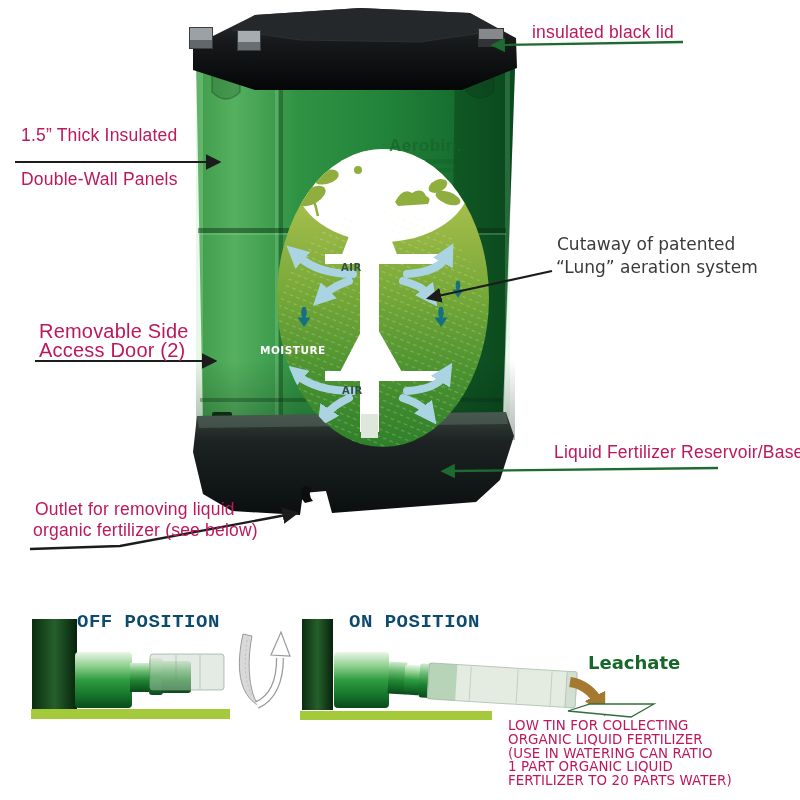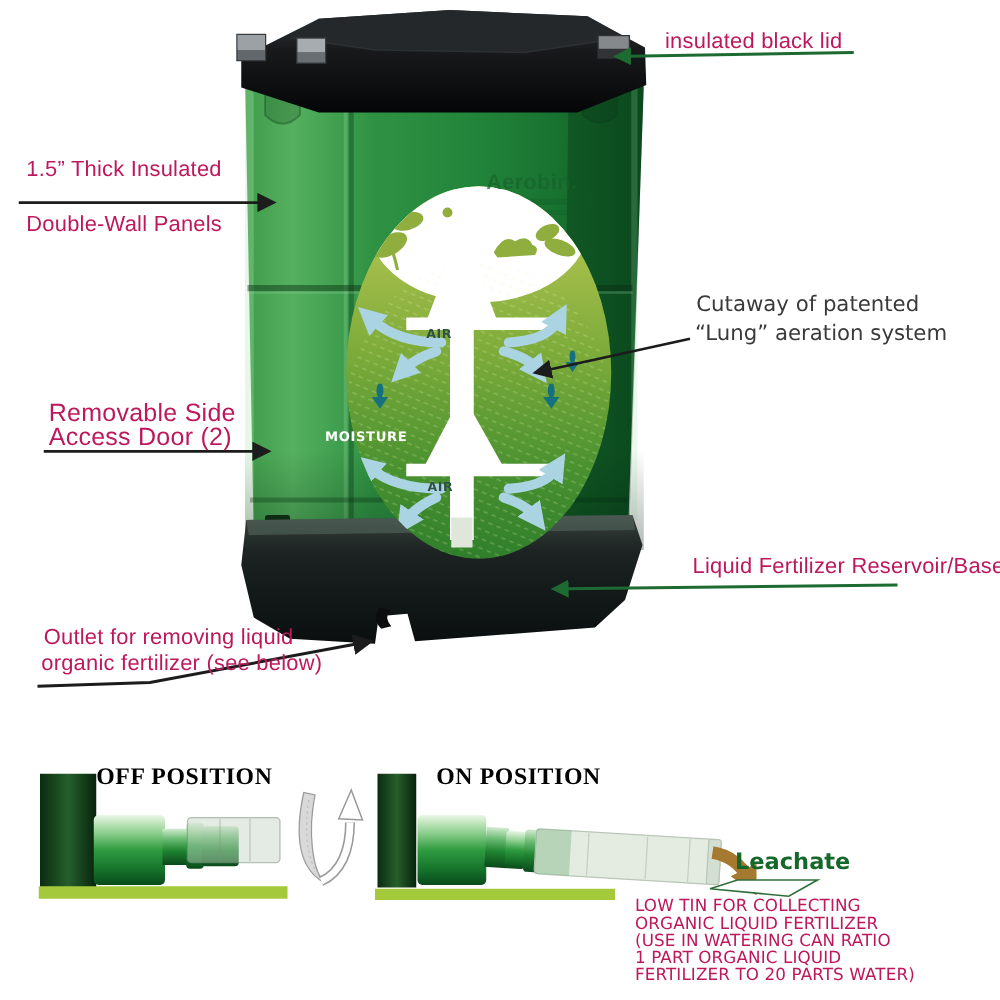--- a/index.html
+++ b/index.html
@@ -3,22 +3,22 @@
 <meta charset="utf-8">
 <style>
   html,body{margin:0;padding:0;background:#ffffff;}
   .stage{position:relative;width:800px;height:800px;background:#ffffff;overflow:hidden;
          font-family:"Liberation Sans",sans-serif;}
   .stage svg{position:absolute;left:0;top:0;}
   .txt{position:absolute;white-space:nowrap;}
   .lbl{font-family:"Liberation Sans",sans-serif;font-size:17.5px;color:#be185d;letter-spacing:.2px;}
   .lbl-sm{font-size:20px;}
   .lbl2{font-family:"DejaVu Sans",sans-serif;font-size:17px;color:#3a3a3a;}
-  .postitle{font-family:Liberation Serif, serif;font-weight:bold;font-size:19px;color:#000000;letter-spacing:.5px;}
-  .leachate{font-family:"DejaVu Sans",sans-serif;font-weight:bold;font-size:18px;color:#15672a;margin-top:27px;}
+  .postitle{font-family:Liberation Mono, monospace;font-weight:bold;font-size:19px;color:#0c4a6e;letter-spacing:.5px;}
+  .leachate{font-family:"DejaVu Sans",sans-serif;font-weight:bold;font-size:18px;color:#15672a;}
   .note{font-family:"DejaVu Sans",sans-serif;font-size:13.4px;line-height:13.8px;color:#be185d;letter-spacing:.1px;}
   .airlbl{font-family:"DejaVu Sans",sans-serif;font-weight:bold;font-size:10px;color:#2f5146;letter-spacing:.5px;text-align:center;}
   .moisture{font-family:"DejaVu Sans",sans-serif;font-weight:bold;font-size:10.5px;color:#ffffff;letter-spacing:.5px;}
   .brand{font-family:"Liberation Sans",sans-serif;font-weight:bold;font-size:17px;color:#17642b;opacity:.72;letter-spacing:.5px;}
 </style>
 </head>
 <body>
 
 <div class="stage">
 

